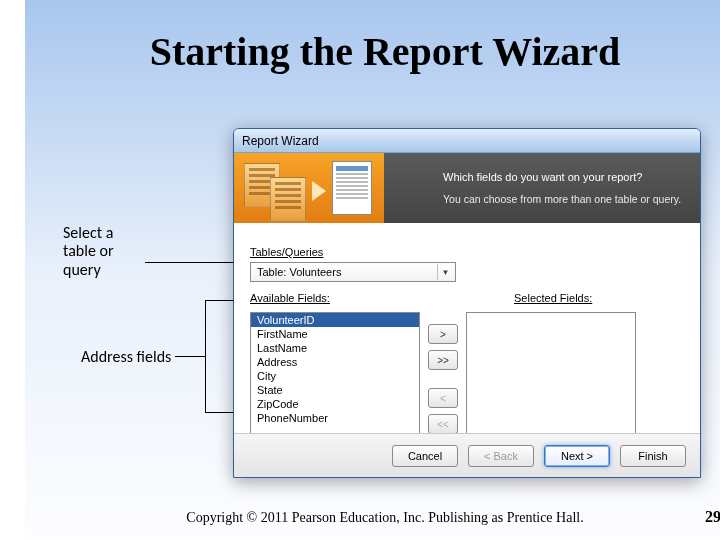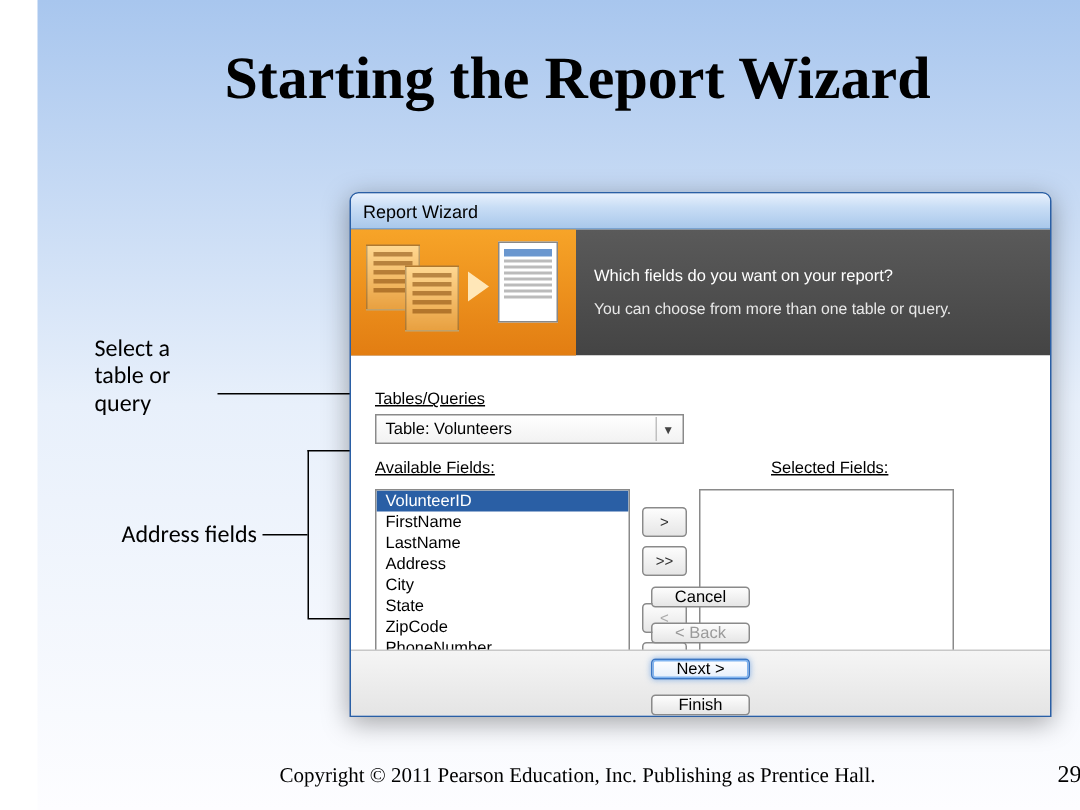--- a/index.html
+++ b/index.html
@@ -51,25 +51,26 @@
     height: 24px;
     background: linear-gradient(to bottom, #e8f1fd 0%, #c8ddf5 40%, #a9c8eb 100%);
     border-bottom: 1px solid #7aa3d0;
     display: flex;
     align-items: center;
     padding-left: 8px;
     font-size: 12px;
     color: #000;
   }
   .banner {
-    height: 84px;
+    height: 70px;
     background: linear-gradient(to bottom, #5a5a5a 0%, #444 100%);
     display: flex;
     align-items: stretch;
     color: #fff;
+    gap: 47px;
   }
   .banner-art {
     width: 150px;
     background: linear-gradient(to bottom, #f7a428 0%, #e27d12 100%);
     position: relative;
     overflow: hidden;
   }
   .art-sheet {
     position: absolute;
     width: 36px; height: 44px;
@@ -163,21 +164,21 @@
   }
   .sqbtn.disabled { color: #aaa; }
 
   .footer-bar {
     position: absolute;
     left: 0; right: 0; bottom: 0;
     height: 44px;
     background: linear-gradient(to bottom, #f5f5f5, #e4e4e4);
     border-top: 1px solid #c8c8c8;
     display: flex; align-items: center; justify-content: flex-end;
-    gap: 10px; padding: 0 14px; flex-direction: column;
+    gap: 10px; padding: 0 14px;
   }
   .wizbtn {
     min-width: 66px; height: 22px;
     border: 1px solid #8a8a8a;
     border-radius: 3px;
     background: linear-gradient(to bottom, #fdfdfd, #e6e6e6);
     font-size: 11px;
     display: flex; align-items: center; justify-content: center;
     padding: 0 10px;
     color: #000;
@@ -196,20 +197,21 @@
     font-family: "Times New Roman", serif;
     font-size: 14px;
     color: #000;
   }
   .pagenum {
     position: absolute;
     right: 24px; bottom: 14px;
     font-family: "Times New Roman", serif;
     font-size: 16px;
     color: #000;
+    font-weight: bold;
   }
 </style>
 </head>
 <body>
 
 <div class="slide">
   <div class="slide-title">Starting the Report Wizard</div>
 
   <div class="callout c1">Select a table or query</div>
   <div class="callout c2">Address fields</div>

